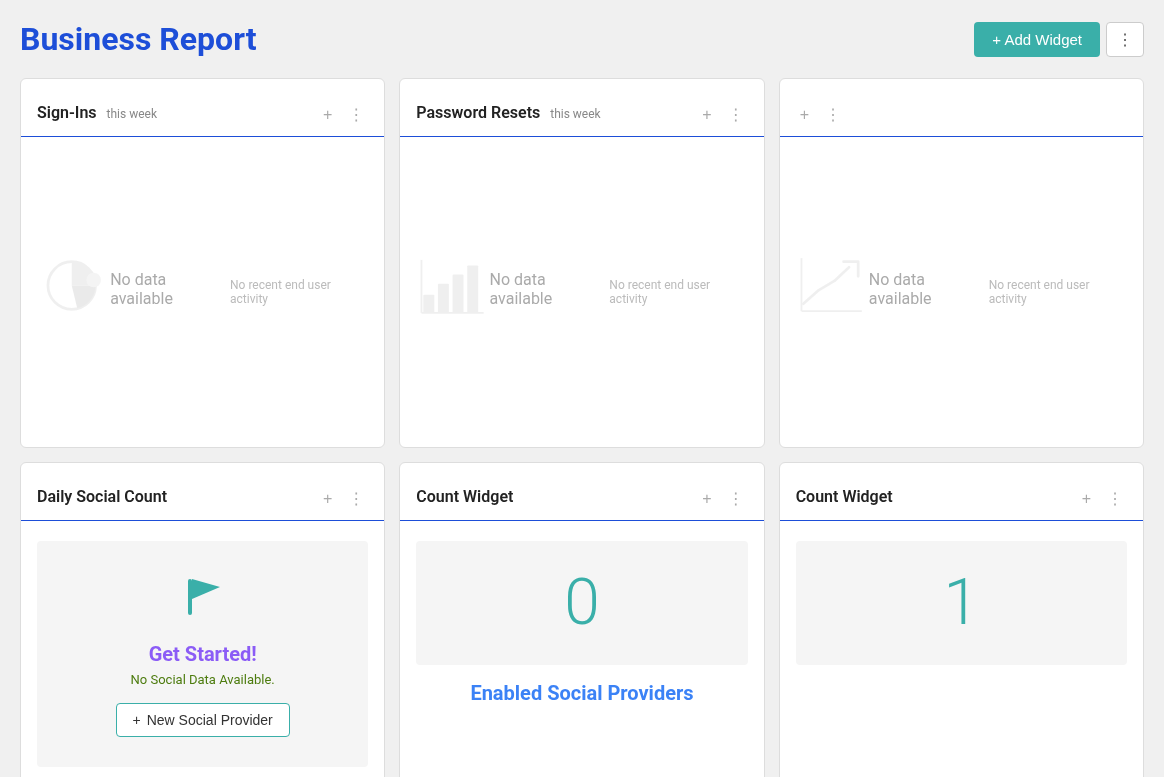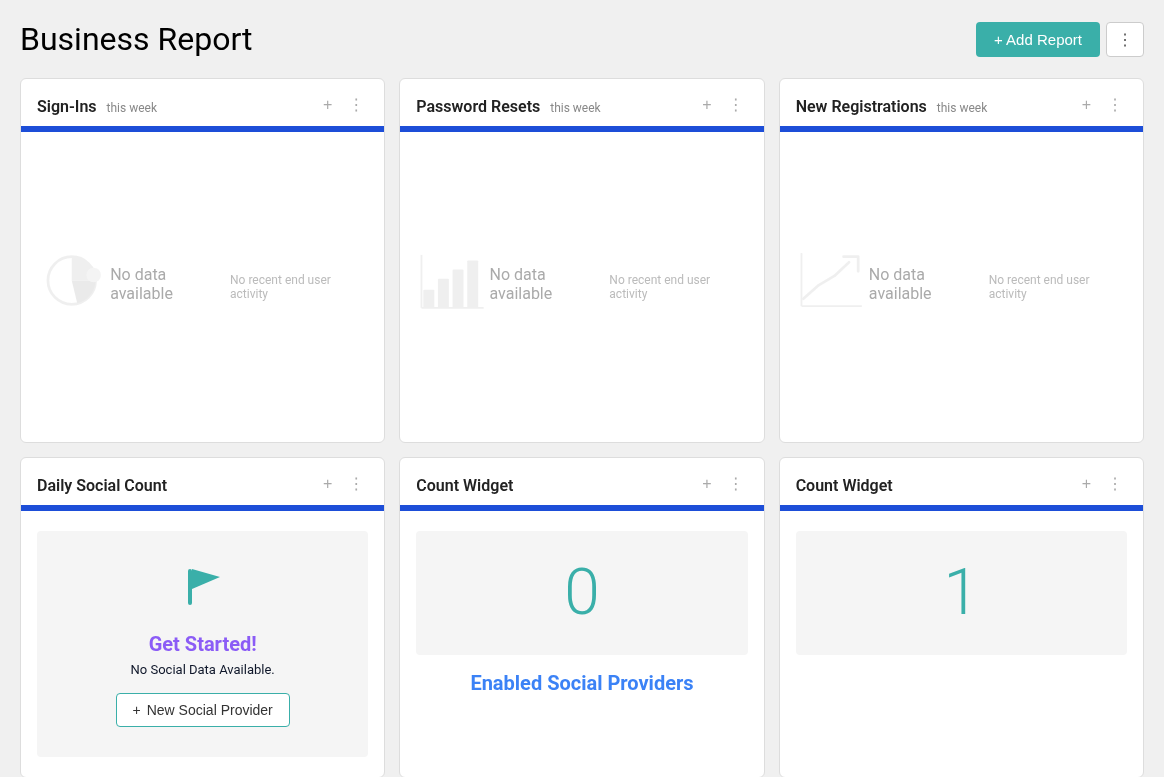--- a/index.html
+++ b/index.html
@@ -10,22 +10,22 @@
       padding: 20px 20px 20px 20px;
     }
     .header {
       display: flex;
       align-items: center;
       justify-content: space-between;
       margin-bottom: 20px;
     }
     .page-title {
       font-size: 32px;
-      font-weight: 400;
-      color: #000000;
+      font-weight: 700;
+      color: #1d4ed8;
     }
     .header-actions {
       display: flex;
       gap: 6px;
       align-items: center;
     }
     .btn-add-widget {
       background: #3aafa9;
       color: white;
       border: none;
@@ -52,24 +52,24 @@
       gap: 14px;
     }
     .widget-card {
       background: white;
       border-radius: 6px;
       border: 1px solid #ddd;
       overflow: hidden;
     }
     .widget-header {
       display: flex;
-      align-items: flex-end;
+      align-items: flex-start;
       justify-content: space-between;
-      padding: 14px 16px 10px 16px;
-      border-bottom: 6px solid #1d4ed8;
+      padding: 24px 16px 10px 16px;
+      border-bottom: 1px solid #1d4ed8;
     }
     .widget-title {
       font-size: 16px;
       font-weight: 600;
       color: #222;
     }
     .widget-title-sub {
       font-size: 12px;
       font-weight: 400;
       color: #888;
@@ -136,21 +136,21 @@
       margin-bottom: 10px;
     }
     .get-started-title {
       font-size: 20px;
       font-weight: 700;
       color: #8b5cf6;
       margin-bottom: 6px;
     }
     .get-started-sub {
       font-size: 13px;
-      color: #0f172a;
+      color: #4d7c0f;
       margin-bottom: 16px;
     }
     .btn-new-social {
       background: white;
       border: 1px solid #3aafa9;
       color: #333;
       border-radius: 4px;
       padding: 8px 16px;
       font-size: 14px;
       cursor: pointer;
@@ -194,21 +194,21 @@
       height: 75px;
     }
   </style>
 </head>
 <body>
 
 <div class="header">
   <h1 class="page-title">Business Report</h1>
   <div class="header-actions">
     <button class="btn-add-widget">
-      <span>+ Add Report</span>
+      <span>+ Add Widget</span>
     </button>
     <button class="btn-more-header">
       <span>⋮</span>
     </button>
   </div>
 </div>
 
 <div class="widgets-grid">
 
   <div class="widget-card">
@@ -262,24 +262,20 @@
         <line x1="6" y1="70" x2="74" y2="70" stroke="#ccc" stroke-width="2"></line>
         <line x1="6" y1="70" x2="6" y2="12" stroke="#ccc" stroke-width="2"></line>
       </svg>
       <div class="no-data-title">No data available</div>
       <div class="no-data-sub">No recent end user activity</div>
     </div>
   </div>
 
   <div class="widget-card">
     <div class="widget-header">
-      <div>
-        <span class="widget-title">New Registrations</span>
-        <span class="widget-title-sub">this week</span>
-      </div>
       <div class="widget-header-icons">
         <button class="icon-btn">
           <span>+</span>
         </button>
         <button class="icon-btn">
           <span>⋮</span>
         </button>
       </div>
     </div>
     <div class="widget-body">

